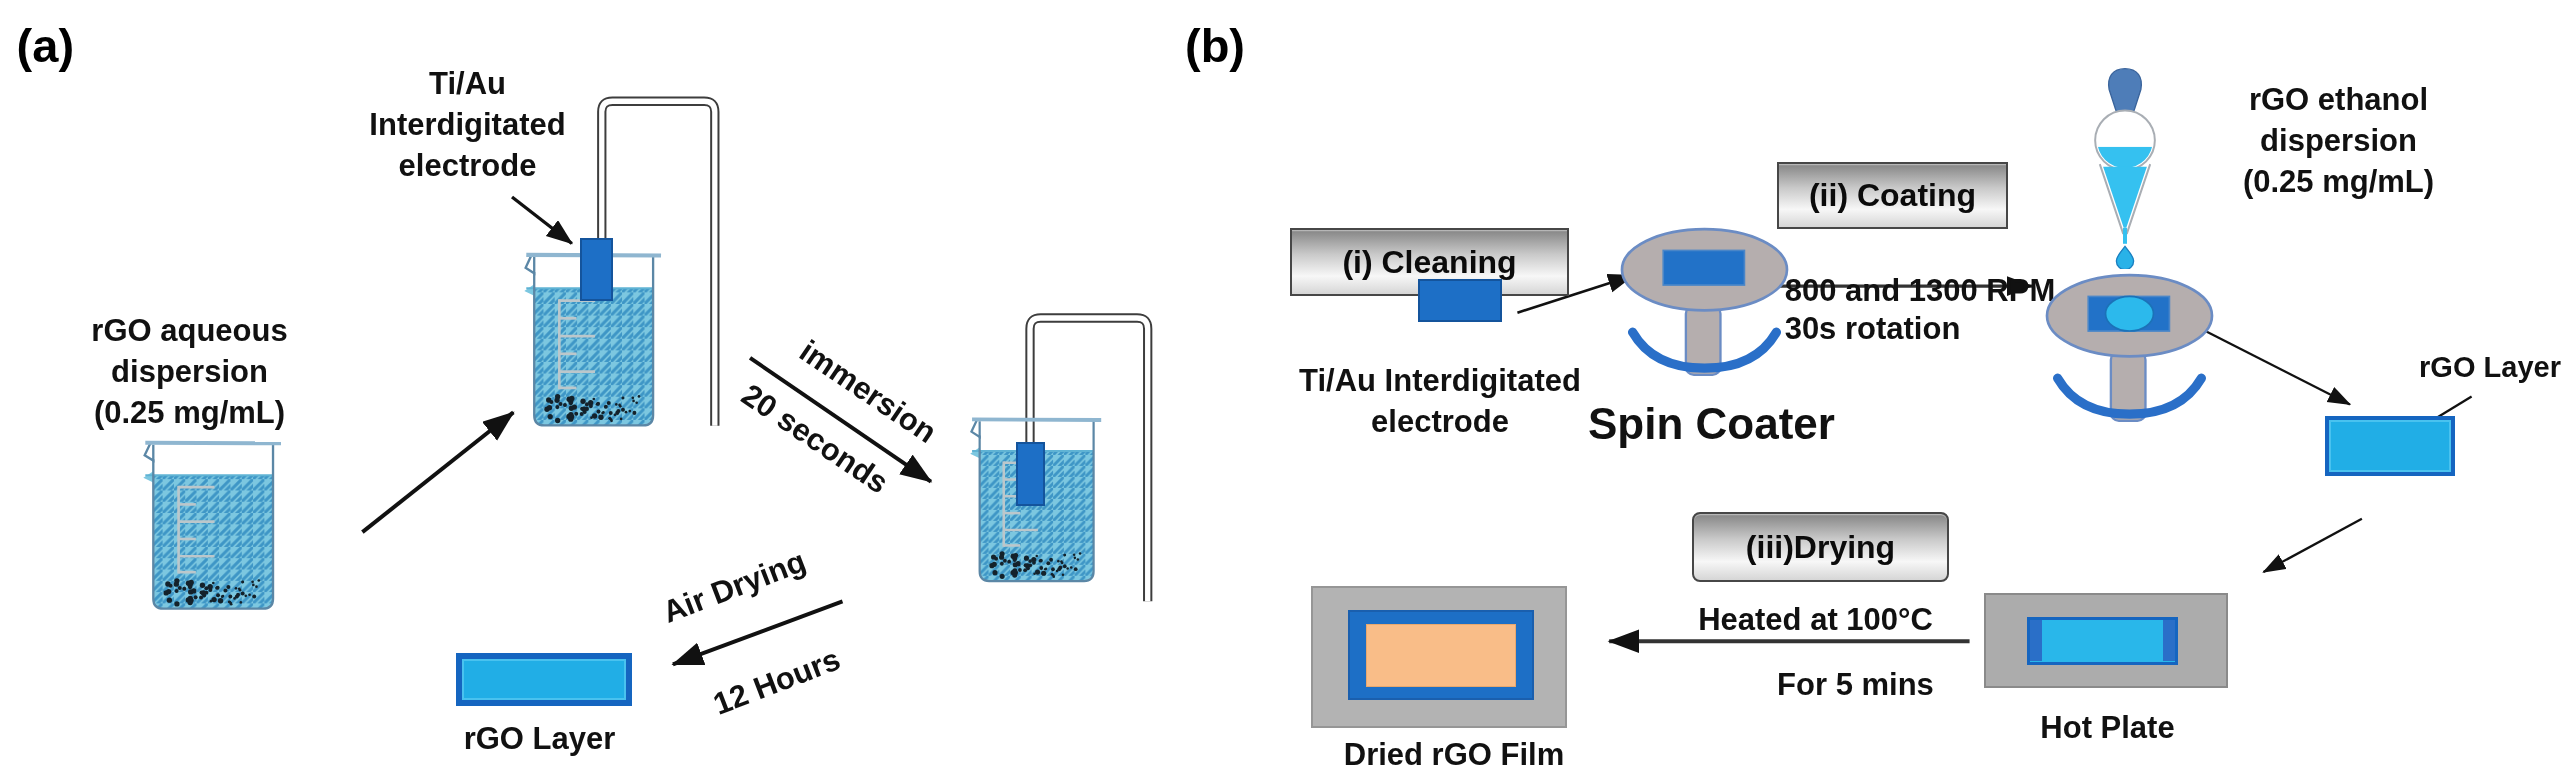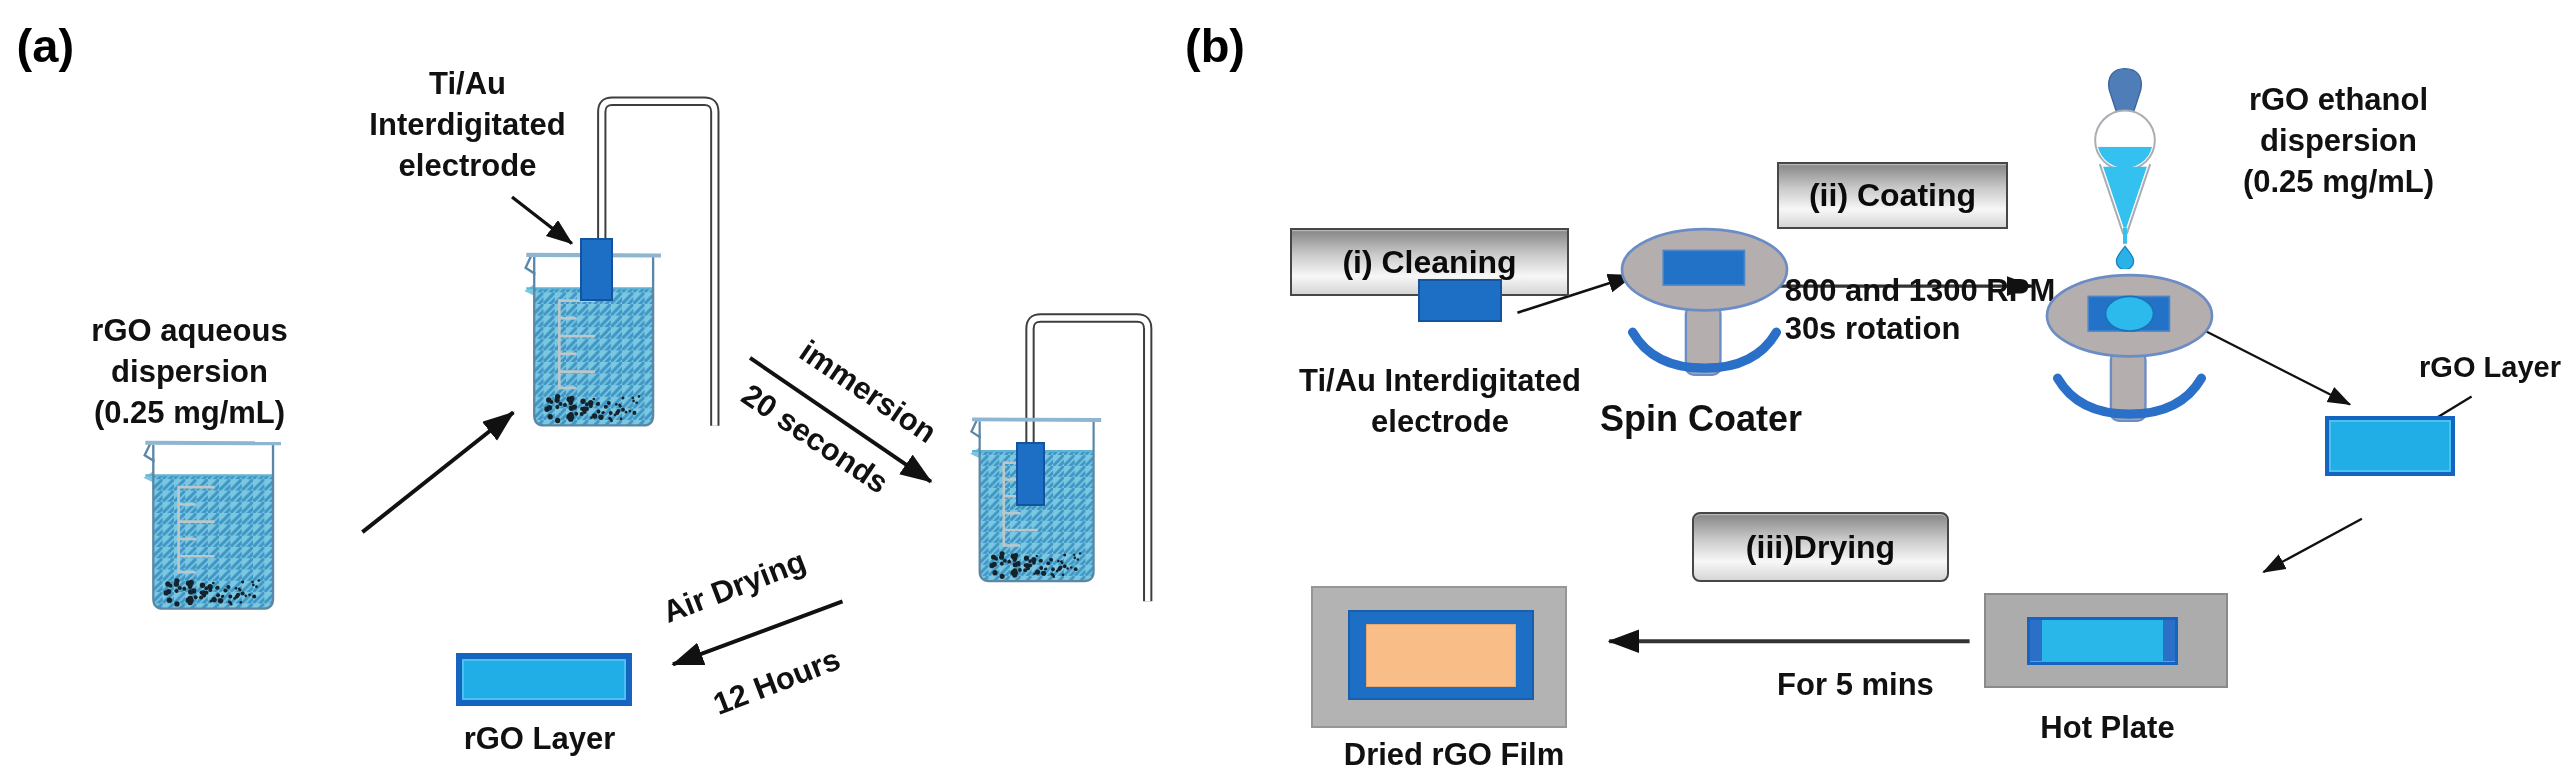--- a/index.html
+++ b/index.html
@@ -364,21 +364,21 @@
     <div>Ti/Au Interdigitated</div>
     <div>electrode</div>
   </div>
 
   <svg class="abs" style="left:1618px;top:227px;" width="173" height="160" viewBox="0 0 260 240">
     <rect x="102" y="118" width="52" height="104" rx="12" fill="#b5aeae" stroke="#6b8cc4" stroke-width="3.5"></rect>
     <ellipse cx="130" cy="64" rx="124" ry="61" fill="#b5aeae" stroke="#6b8cc4" stroke-width="4"></ellipse>
     <rect x="68" y="35" width="122" height="52" fill="#2272c8" stroke="#4a86c8" stroke-width="2.5"></rect>
     <path d="M 22 158 C 44 196 82 212 130 212 C 178 212 216 196 238 158" fill="none" stroke="#2a6fc8" stroke-width="14" stroke-linecap="round"></path>
   </svg>
-  <div class="txt cap" style="left:1588px;top:395px;width:226px;font-size:36px;">Spin Coater</div>
+  <div class="txt cap" style="left:1588px;top:395px;width:226px;font-size:44px;">Spin Coater</div>
 
   <div class="txt cap" style="left:1767px;top:239px;width:306px;margin-top:32px;">800 and 1300 RPM</div>
   <div class="txt cap" style="left:1766px;top:309px;width:213px;">30s rotation</div>
 
   <svg class="abs" style="left:2085px;top:66px;" width="80" height="203" viewBox="0 0 120 306">
     <path d="M 60 4 C 79 4 87 17 84 35 L 75 63 C 73 72 69 76 60 76 C 51 76 47 72 45 63 L 36 35 C 33 17 41 4 60 4 Z" fill="#4e7db8" stroke="#3a649c" stroke-width="2"></path>
     <circle cx="60" cy="112" r="45" fill="#ffffff" stroke="#a9aeb4" stroke-width="3"></circle>
     <clipPath id="dropclip">
         <circle cx="60" cy="112" r="42"></circle>
       </clipPath>
@@ -406,20 +406,21 @@
   <div class="txt cap" style="left:2407px;top:348px;width:166px;font-size:29px;">rGO Layer</div>
   <div class="rgo-chip" style="left:2325px;top:416px;width:130px;height:60px;border-width:4.7px;"></div>
 
   <div class="plate" style="left:1984px;top:593px;width:244px;height:95px;background:#acacac;border:2px solid #8a8a8a;"></div>
   <div class="plate" style="left:2027px;top:617px;width:151px;height:48px;background:#29b7ea;border:3.3px solid #1565c0;">
     <div class="abs" style="left:0;top:0;width:12px;height:41px;background:#2a6fc8;"></div>
     <div class="abs" style="right:0;top:0;width:12px;height:41px;background:#2a6fc8;"></div>
   </div>
   <div class="txt cap" style="left:2008px;top:708px;width:199px;">Hot Plate</div>
 
+  <div class="txt cap" style="left:1676px;top:600px;width:279px;">Heated at 100°C</div>
   <div class="txt cap" style="left:1756px;top:665px;width:199px;">For 5 mins</div>
 
   <div class="plate" style="left:1311px;top:586px;width:256px;height:142px;background:#b3b3b3;border:2px solid #969696;"></div>
   <div class="plate" style="left:1348px;top:610px;width:186px;height:90px;background:#1d6fc6;border:2px solid #1a5fae;"></div>
   <div class="plate" style="left:1366px;top:624px;width:150px;height:63px;background:#f9bd88;border:1.3px solid #e8a86e;"></div>
   <div class="txt cap" style="left:1321px;top:735px;width:266px;">Dried rGO Film</div>
 
 </div>
 
 

